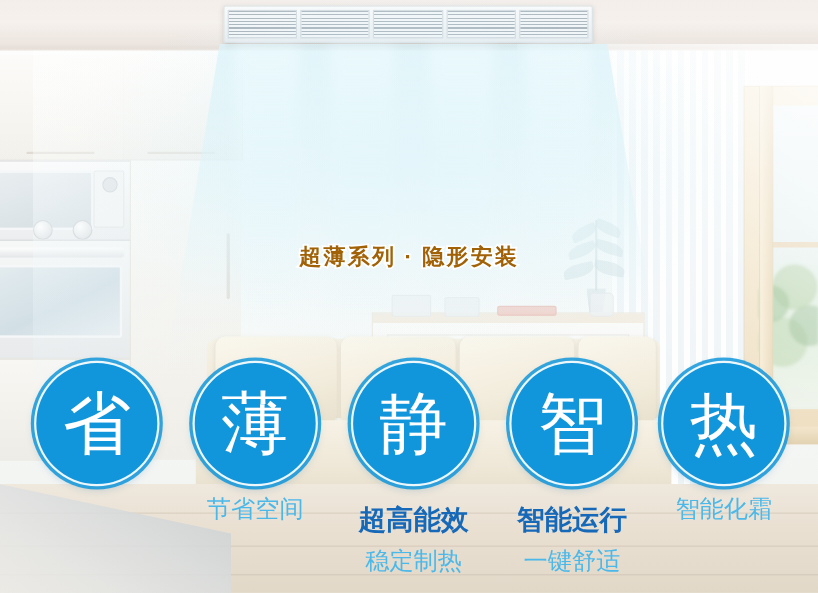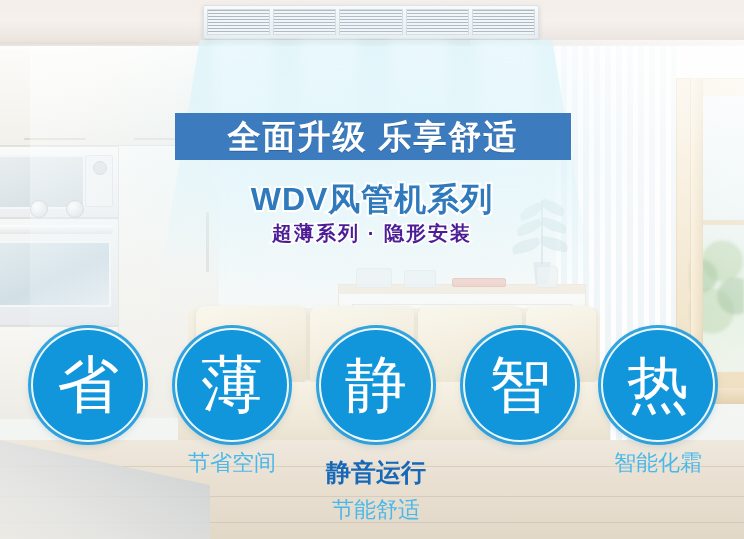--- a/index.html
+++ b/index.html
@@ -287,21 +287,21 @@
   }
 
   .subtitle-main{
     position:absolute;left:0;top:178px;width:744px;text-align:center;
     font-size:32px;font-weight:bold;letter-spacing:1px;color:#2f79bd;
     -webkit-text-stroke:4px #ffffff;paint-order:stroke fill;
     white-space:nowrap;
   }
   .subtitle-sub{
     position:absolute;left:0;top:220px;width:744px;text-align:center;
-    font-size:20px;font-weight:bold;letter-spacing:2px;color:#4c1d95;
+    font-size:20px;font-weight:bold;letter-spacing:2px;color:#a16207;
     -webkit-text-stroke:3px #ffffff;paint-order:stroke fill;
     white-space:nowrap;
   }
 
   
   .features{
     position:absolute;left:0;top:328px;width:744px;height:211px;
   }
   .feature{
     position:absolute;top:0;width:144px;text-align:center;
@@ -419,25 +419,21 @@
     <div class="left-wash"></div>
     <div class="sun-wash"></div>
     <div class="airflow"></div>
     <div class="airflow-beam" style="left:214px;"></div>
     <div class="airflow-beam" style="left:300px;"></div>
     <div class="airflow-beam" style="left:390px;"></div>
     <div class="airflow-beam" style="left:478px;"></div>
     <div class="haze"></div>
   </div>
 
-  <div class="headline-bar">
-    <span class="headline-text">全面升级  乐享舒适</span>
-  </div>
-
-  <div class="subtitle-main">WDV风管机系列</div>
+
   <div class="subtitle-sub">超薄系列 · 隐形安装</div>
 
   <div class="features">
 
     <div class="feature" style="left:16px;">
       <div class="circle">
         <span class="circle-char">省</span>
       </div>
     </div>
 
@@ -445,28 +441,30 @@
       <div class="circle">
         <span class="circle-char">薄</span>
       </div>
       <div class="feat-sub">节省空间</div>
     </div>
 
     <div class="feature" style="left:304px;">
       <div class="circle">
         <span class="circle-char">静</span>
       </div>
-      <div class="feat-title">静音运行</div>
-      <div class="feat-sub">节能舒适</div>
+      <div class="feat-title">超高能效</div>
+      <div class="feat-sub">稳定制热</div>
     </div>
 
     <div class="feature" style="left:448px;">
       <div class="circle">
         <span class="circle-char">智</span>
       </div>
+      <div class="feat-title">智能运行</div>
+      <div class="feat-sub">一键舒适</div>
     </div>
 
     <div class="feature" style="left:586px;">
       <div class="circle">
         <span class="circle-char">热</span>
       </div>
       <div class="feat-sub">智能化霜</div>
     </div>
 
   </div>

